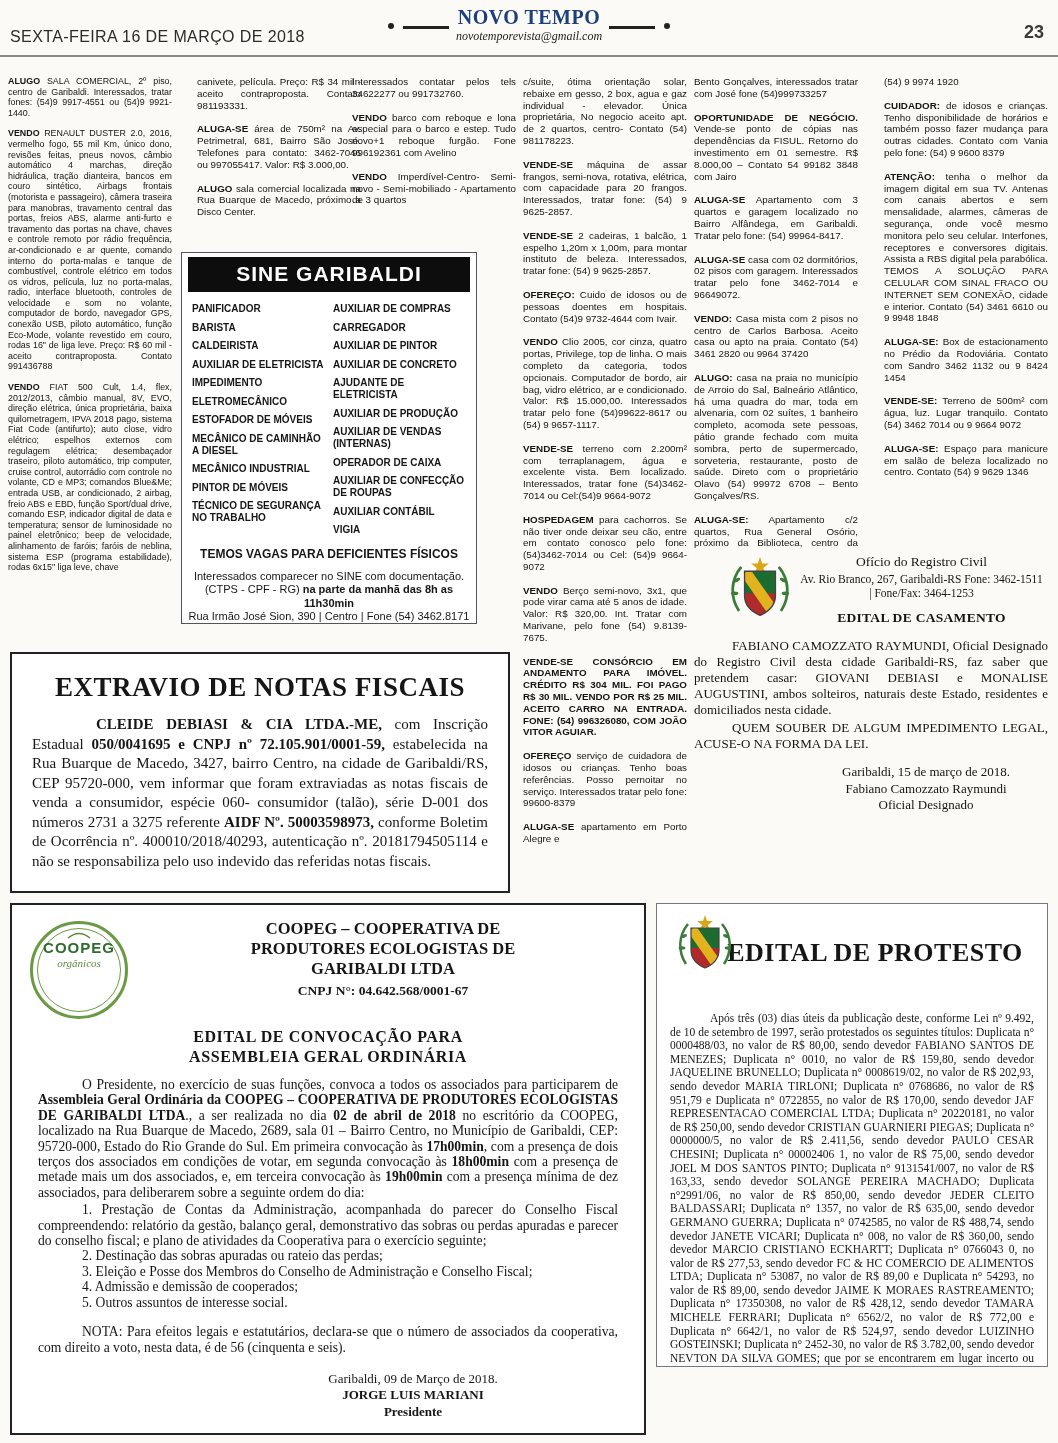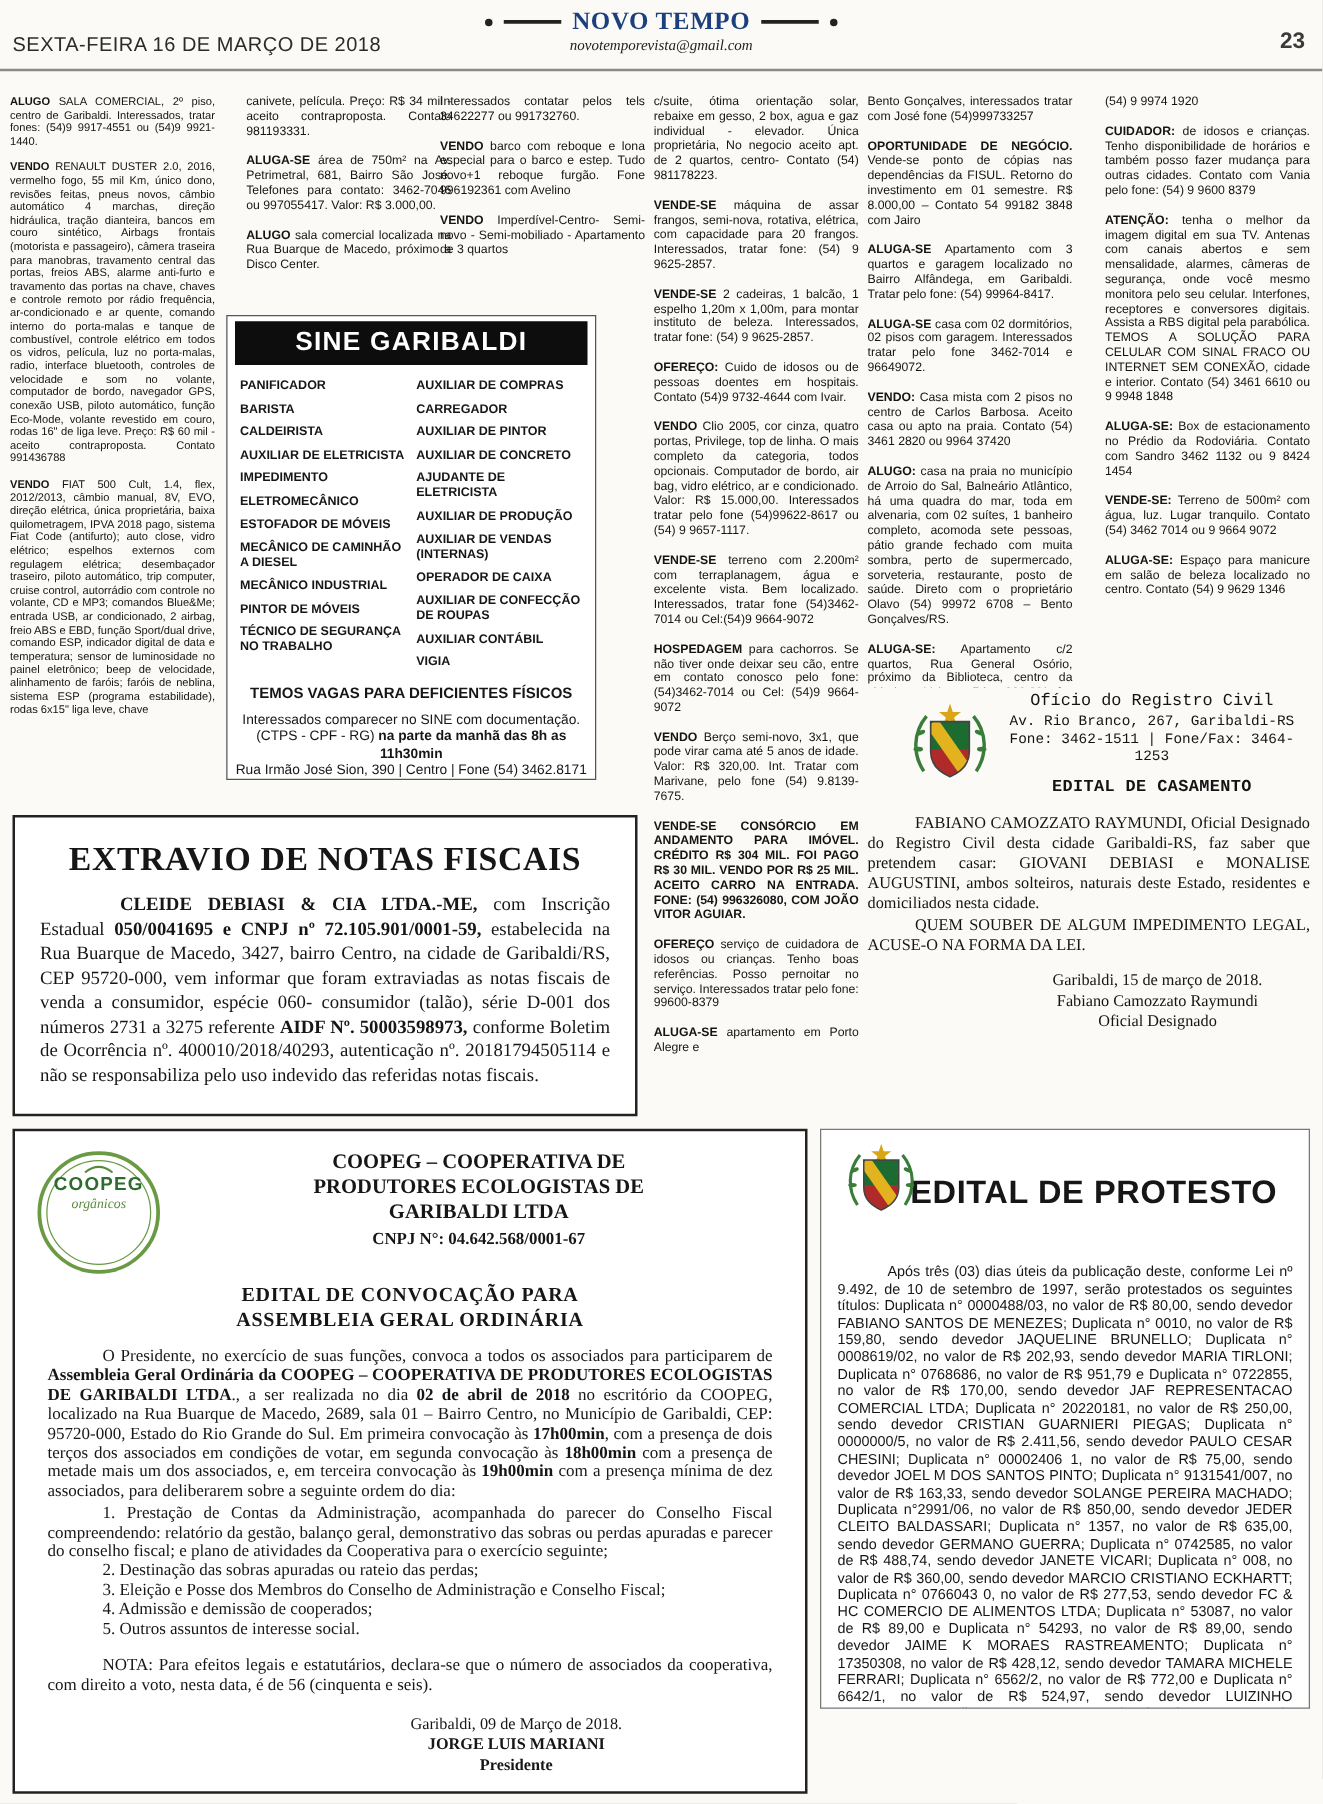--- a/index.html
+++ b/index.html
@@ -4,21 +4,21 @@
 <style>
   * { margin:0; padding:0; box-sizing:border-box; }
   body { background:#cfcfcf; font-family:"Liberation Sans", sans-serif; color:#161616; }
   .page { position:relative; width:1058px; height:1443px; background:#fbfaf7; margin:0 auto; overflow:hidden; }
 
   
   .header { position:absolute; top:0; left:0; right:0; height:57px; border-bottom:2px solid #8a8a8a; }
   .header-date { position:absolute; left:10px; top:28px; font-size:16px; letter-spacing:.4px; color:#2b2b2b; }
   .page-number { position:absolute; right:14px; top:22px; font-size:18px; font-weight:bold; color:#3a3a3a; }
   .masthead { position:absolute; left:0; right:0; top:6px; text-align:center; }
-  .masthead-row { display:flex; align-items:center; justify-content:center; gap:9px; }
+  .masthead-row { display:flex; align-items:flex-end; justify-content:center; gap:9px; }
   .mast-dot { width:6px; height:6px; border-radius:50%; background:#222; }
   .mast-line { width:46px; height:3px; background:#222; }
   .masthead-title { font-family:"Liberation Serif", serif; font-size:20px; font-weight:bold; color:#1c3f7d; letter-spacing:.5px; }
   .masthead-email { font-family:"Liberation Serif", serif; font-style:italic; font-size:12px; color:#222; }
 
   
   .col { position:absolute; top:76px; width:164px; font-size:9.8px; line-height:11.8px; text-align:justify; color:#141414; }
   .col .ad { margin-bottom:12px; }
   .col--dense { font-size:8.9px; line-height:10.6px; }
   .col--dense .ad { margin-bottom:10px; }
@@ -39,21 +39,21 @@
   .sine-info { text-align:center; font-size:11px; line-height:13.5px; margin-top:9px; }
 
   
   .extravio-box { position:absolute; left:10px; top:652px; width:500px; height:241px; border:2px solid #222; background:#fff; padding:10px 20px; font-family:"Liberation Serif", serif; }
   .extravio-title { text-align:center; font-size:27px; font-weight:bold; letter-spacing:.5px; margin:8px 0 12px; }
   .extravio-body { font-size:15px; line-height:19.5px; text-align:justify; text-indent:64px; }
   .extravio-body b { font-weight:bold; }
 
   
   .registro { position:absolute; left:694px; top:554px; width:354px; font-family:"Liberation Serif", serif; color:#141414; }
-  .registro-header { display:flex; align-items:center; gap:7px; padding-left:34px; padding-right:4px;font-family:Liberation Mono, monospace; }
+  .registro-header { display:flex; align-items:center; gap:7px; padding-left:34px; padding-right:4px; }
   .registro-header-text { flex:1; text-align:center; }
   .registro-office { font-size:13.5px; }
   .registro-address { font-size:11.5px; line-height:14px; margin-top:2px; }
   .registro-title { font-size:13.5px; font-weight:bold; margin-top:10px; letter-spacing:.3px; }
   .registro-body { font-size:13px; line-height:16px; text-align:justify; text-indent:38px; margin-top:12px; }
   .registro-body + .registro-body { margin-top:2px; }
   .registro-sign { margin-top:12px; text-align:center; padding-left:110px; font-size:13px; line-height:16.5px; }
 
   
   .coopeg-box { position:absolute; left:10px; top:903px; width:636px; height:532px; border:2px solid #222; background:#fff; padding:12px 26px 10px; font-family:"Liberation Serif", serif; overflow:hidden; }
@@ -67,21 +67,21 @@
   .coopeg-cnpj { font-weight:bold; font-size:13.5px; margin-top:4px; }
   .coopeg-edital-title { text-align:center; font-weight:bold; font-size:16px; line-height:20px; letter-spacing:.6px; width:340px; margin:6px auto 10px; }
   .coopeg-body, .coopeg-item, .coopeg-nota { font-size:13.6px; line-height:15.4px; text-align:justify; text-indent:44px; }
   .coopeg-body b { font-weight:bold; }
   .coopeg-items { margin-top:2px; }
   .coopeg-nota { margin-top:14px; }
   .coopeg-sign { margin-top:16px; text-align:center; padding-left:170px; font-size:13px; line-height:16.5px; }
   .coopeg-sign .bold { font-weight:bold; }
 
   
-  .protesto-box { position:absolute; left:656px; top:903px; width:392px; height:464px; border:1px solid #777; background:#fff; padding:8px 13px; font-family:Liberation Sans, sans-serif; overflow:hidden; }
+  .protesto-box { position:absolute; left:656px; top:903px; width:392px; height:464px; border:1px solid #777; background:#fff; padding:8px 13px; font-family:Liberation Serif, serif; overflow:hidden; }
   .protesto-head { position:relative; min-height:88px; }
   .protesto-crest { position:absolute; left:6px; top:2px; }
   .protesto-title { text-align:center; font-size:26px; font-weight:bold; letter-spacing:.5px; padding:26px 0 0 46px; }
   .protesto-body { font-size:11.5px; line-height:13.6px; text-align:justify; text-indent:40px; margin-top:12px; }
   .protesto-sign { margin-top:12px; text-align:center; padding-left:110px; font-size:12.5px; line-height:15.5px; }
 </style>
 </head>
 <body>
 
 <div class="page">

